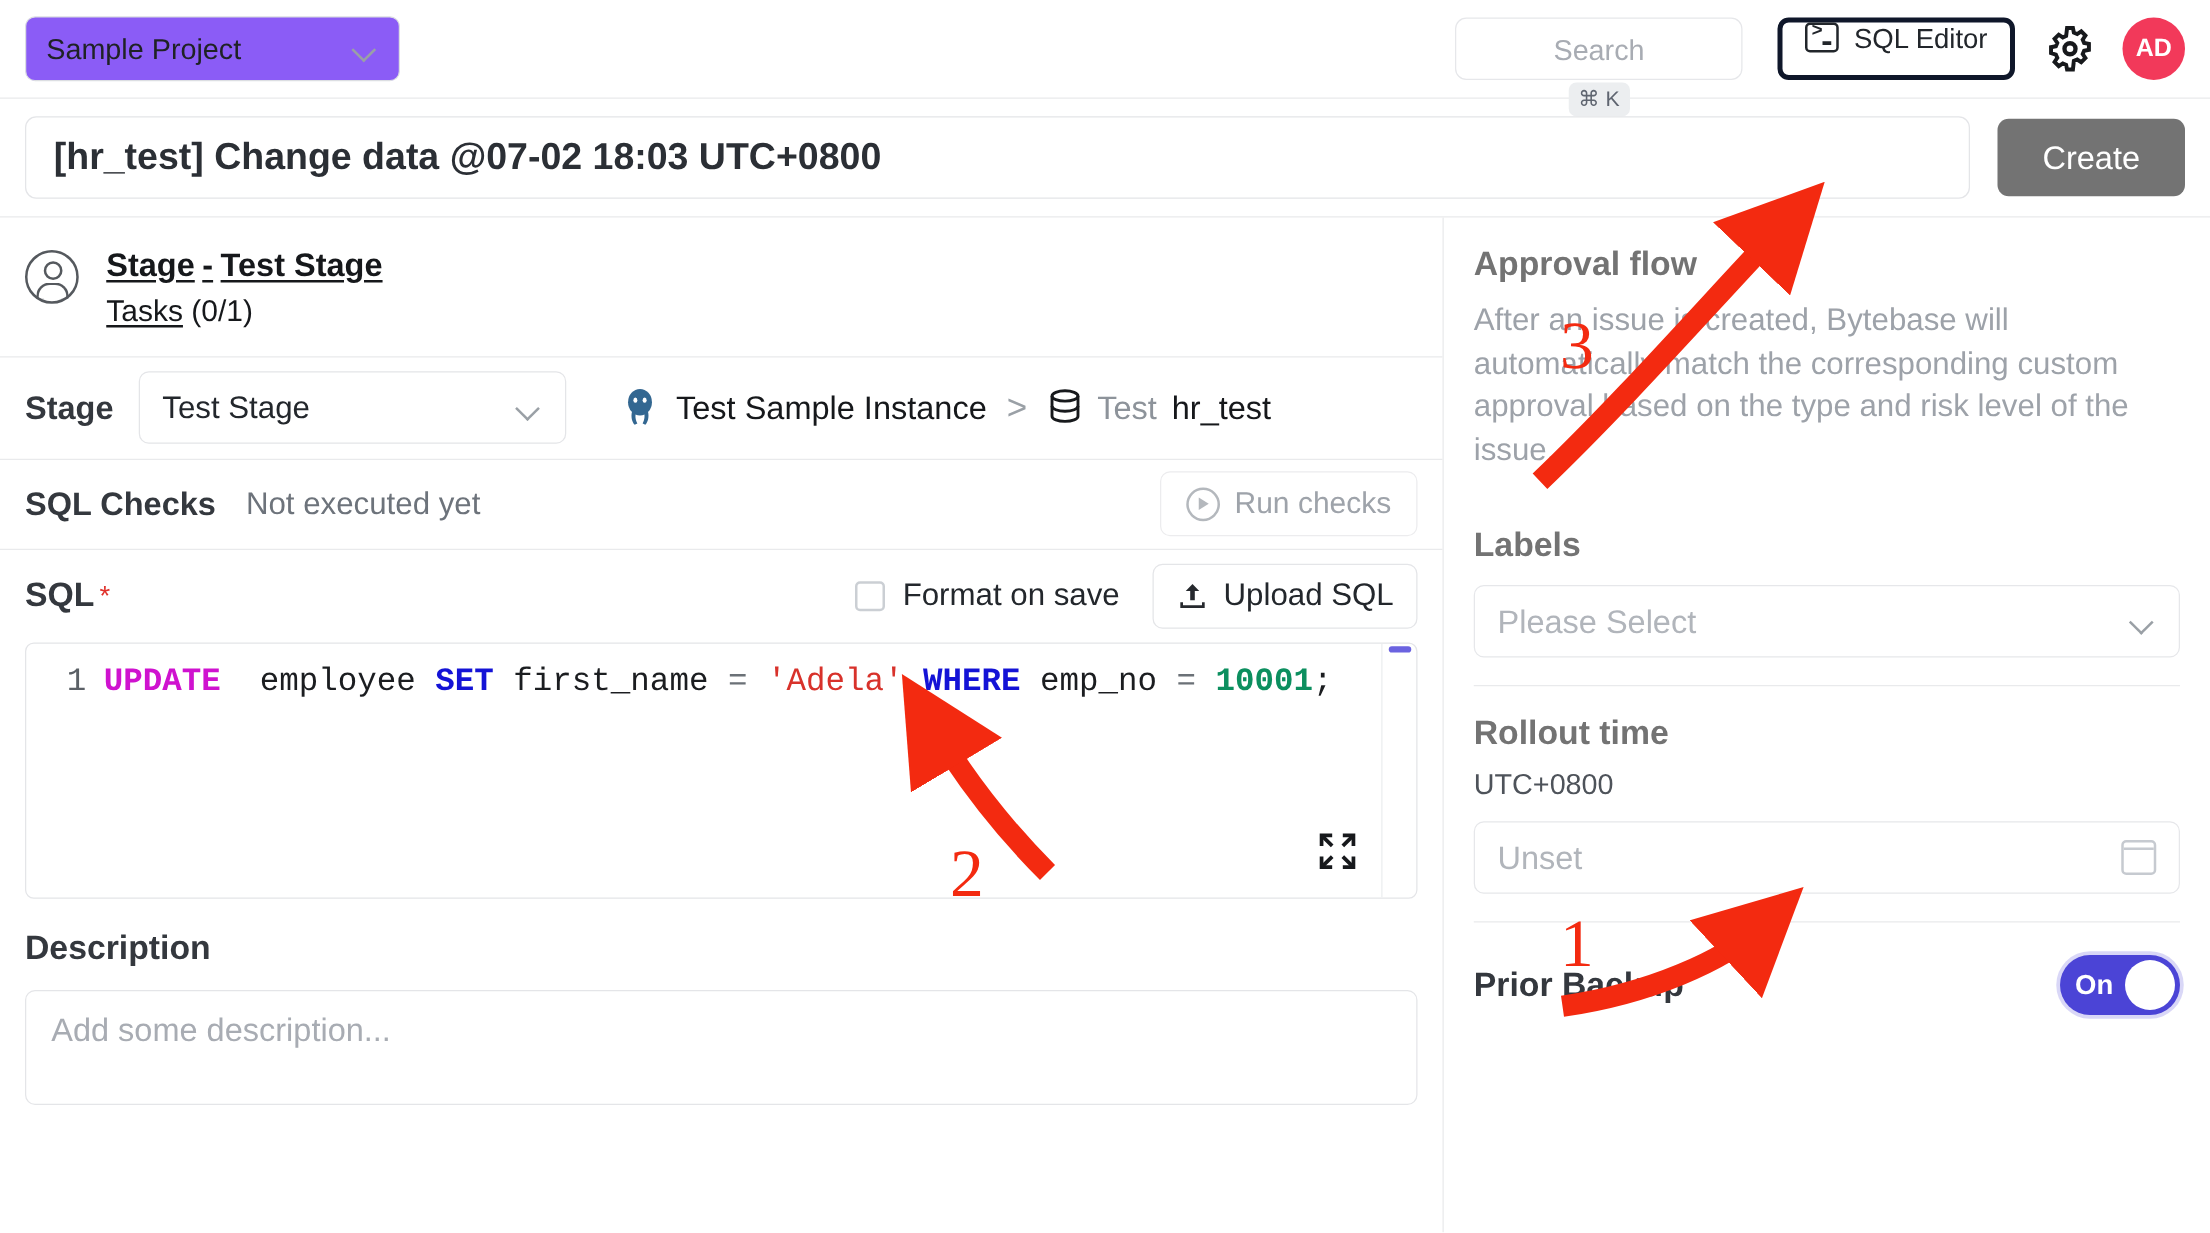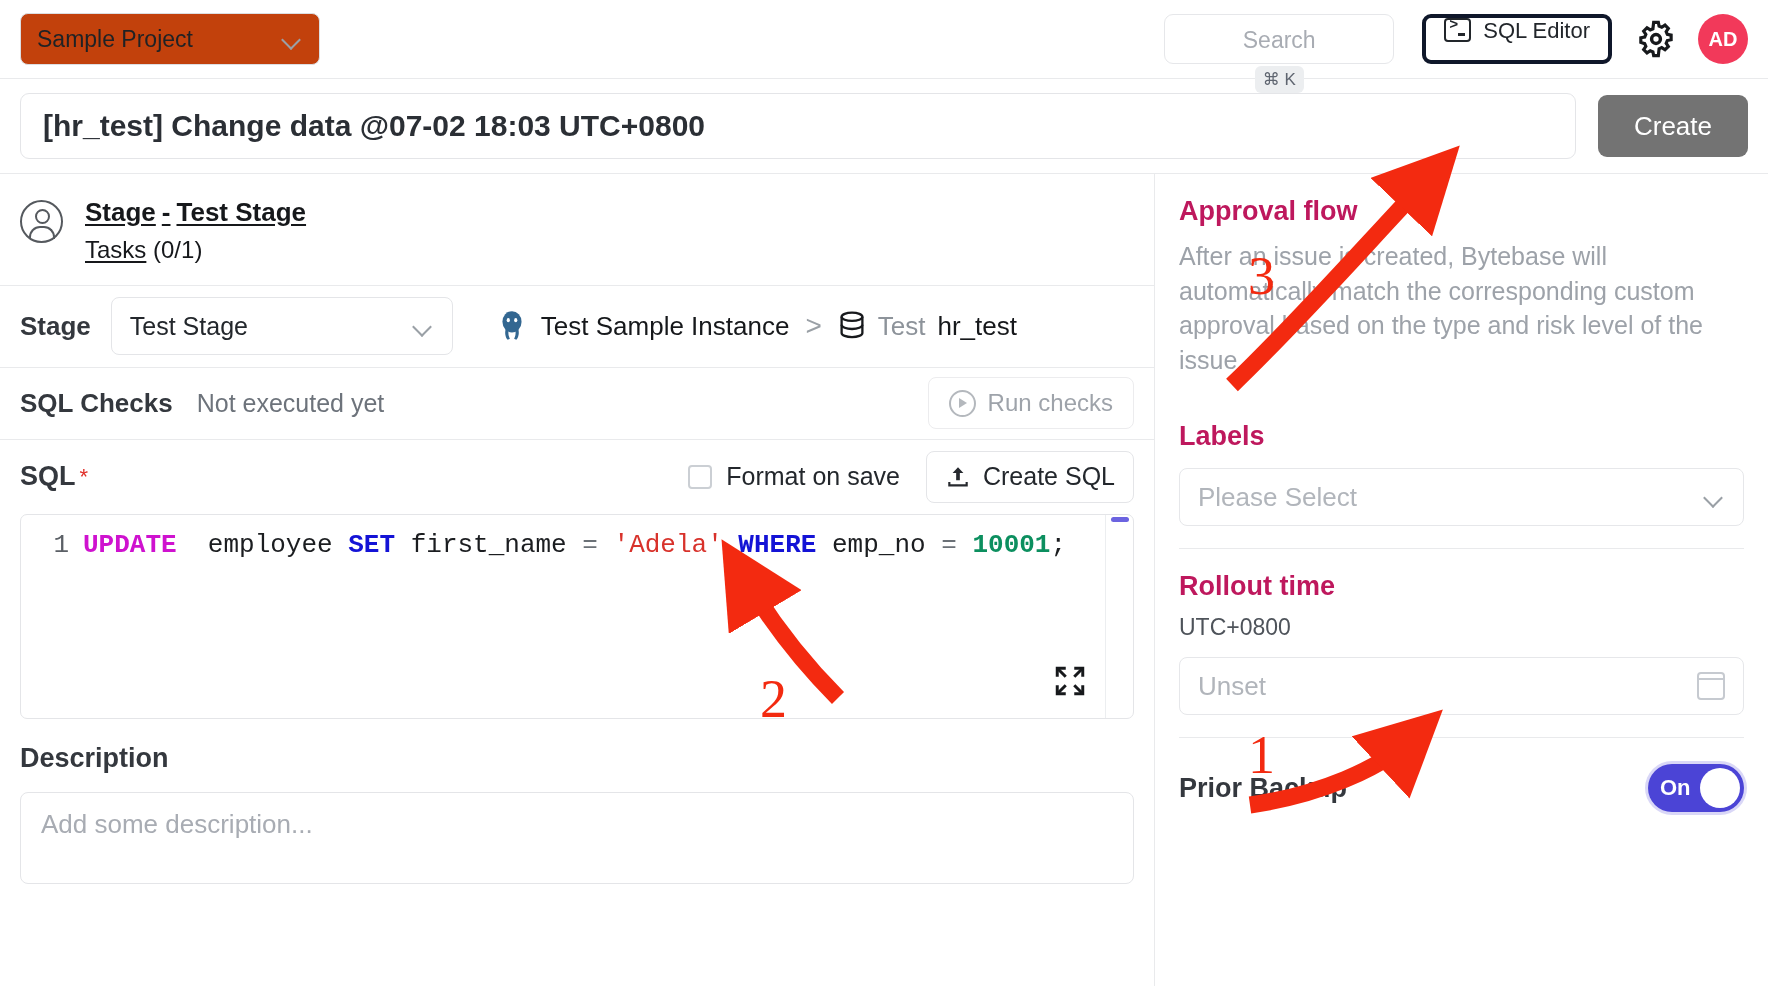--- a/index.html
+++ b/index.html
@@ -22,21 +22,21 @@
     padding: 0 20px;
   }
   .project-select {
     width: 300px; height: 52px;
     border: 1px solid #dcdee2;
     border-radius: 8px;
     display: flex; align-items: center;
     padding: 0 16px;
     font-size: 23px;
     color: #1f2225;
-    background: #c2410c;
+    background: #8b5cf6;
     cursor: pointer;
   }
   .project-select .label { flex: 1; }
   .chev {
     width: 22px; height: 22px;
     display: inline-block; position: relative;
   }
   .chev::before {
     content: "";
     position: absolute; left: 3px; top: 5px;
@@ -316,21 +316,21 @@
     border: 1px solid #e4e5e8;
     border-radius: 8px;
     padding: 16px 20px;
     font-size: 26px; color: #a8acb3;
     cursor: text;
   }
 
   
   .side-sec { padding: 22px 0; }
   .side-sec.bord { border-bottom: 1px solid #e9eaec; }
-  .side-h { font-size: 27px; font-weight: bold; color: #be185d; }
+  .side-h { font-size: 27px; font-weight: bold; color: #737373; }
   .side-p {
     margin-top: 12px;
     font-size: 25px; line-height: 1.38;
     color: #9da2a9;
   }
   .side-select {
     margin-top: 16px;
     height: 58px;
     border: 1px solid #e6e7ea;
     border-radius: 8px;
@@ -486,21 +486,21 @@
       <span class="req">*</span>
       <div class="fmt-wrap">
         <span class="cbx"></span>
         <span class="fmt-text">Format on save</span>
       </div>
       <div class="upload-btn">
         <svg class="up-icon" viewBox="0 0 24 24">
           <path d="M12 3l5 5.2h-3.3V15h-3.4V8.2H7z" fill="#26292e"></path>
           <path d="M4 16.5v3.2h16v-3.2" fill="none" stroke="#26292e" stroke-width="2"></path>
         </svg>
-        <span>Create SQL</span>
+        <span>Upload SQL</span>
       </div>
     </div>
 
     <div class="editor-wrap">
       <div class="code-line">
         <span class="gutter">1</span>
         <span><span class="tok-kw-magenta">UPDATE</span><span class="tok-plain">  employee </span><span class="tok-kw-blue">SET</span><span class="tok-plain"> first_name </span><span class="tok-op">=</span><span class="tok-plain"> </span><span class="tok-str">'Adela'</span><span class="tok-plain"> </span><span class="tok-kw-blue">WHERE</span><span class="tok-plain"> emp_no </span><span class="tok-op">=</span><span class="tok-plain"> </span><span class="tok-num">10001</span><span class="tok-plain">;</span></span>
       </div>
       <div class="editor-scroll"></div>
       <svg class="expand-icon" viewBox="0 0 24 24">

